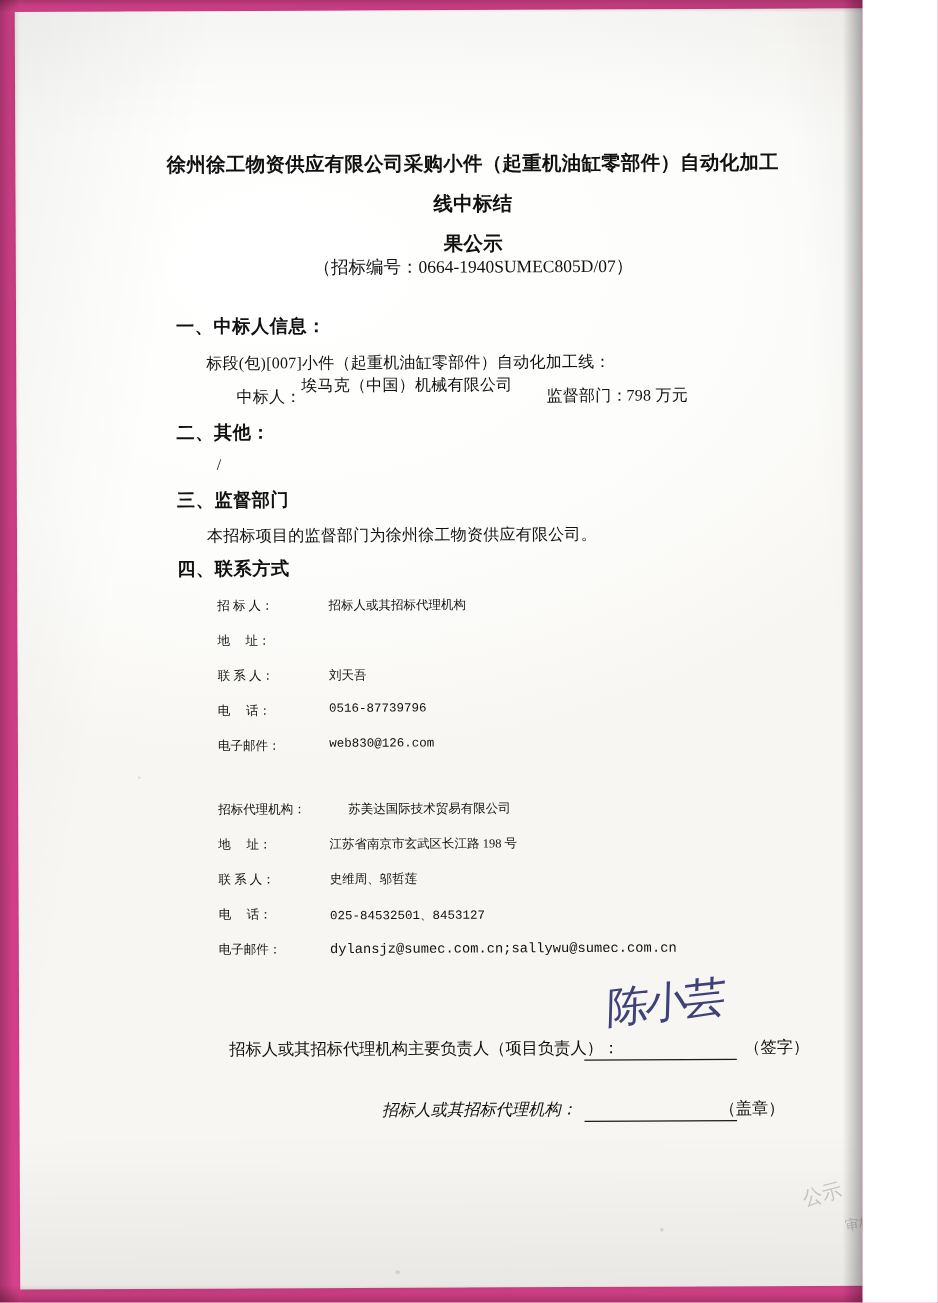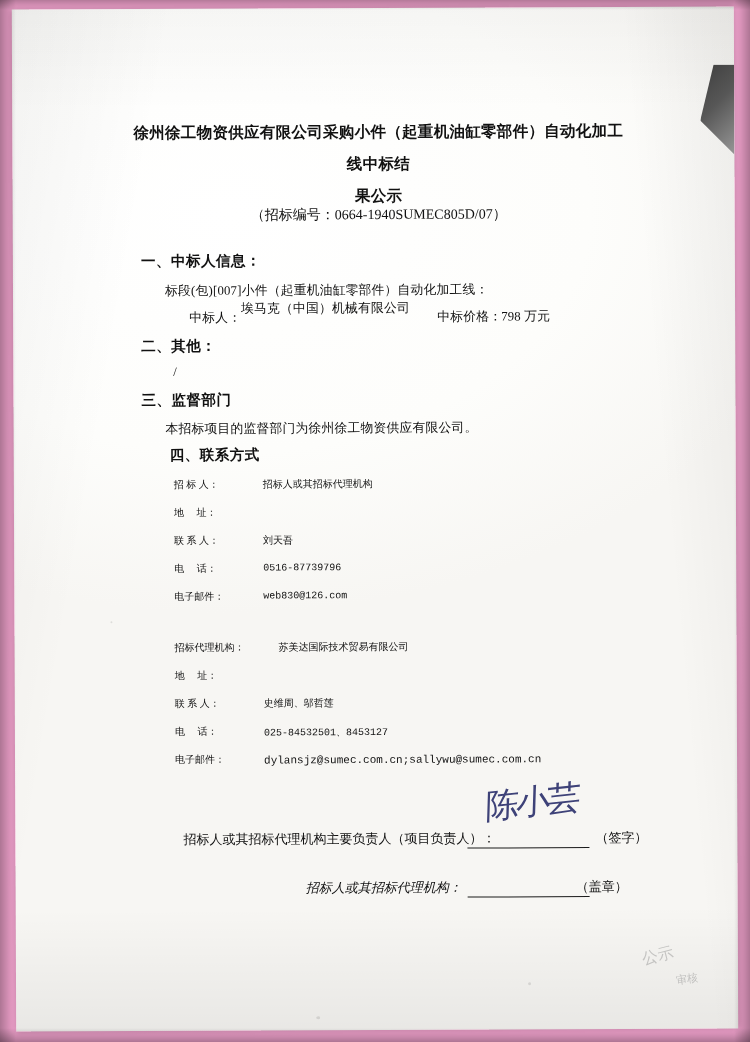--- a/index.html
+++ b/index.html
@@ -10,23 +10,23 @@
   body {
     width: 750px;
     height: 1042px;
     overflow: hidden;
     font-family: "Liberation Serif", serif;
   }
 
   
   .scan {
     position: relative;
-    width: 750px;
+    width: 690px;
     height: 1042px;
-    background: #f9a8d4;
+    background: #ec4899;
     overflow: hidden;
   }
   .paper {
     position: absolute;
     left: 14px;
     top: 8px;
     width: 722px;
     height: 1022px;
     background:
       radial-gradient(ellipse 600px 400px at 30% 20%, #ffffff 0%, #fdfdfb 60%, #f7f6f3 100%);
@@ -234,49 +234,50 @@
         <div>徐州徐工物资供应有限公司采购小件（起重机油缸零部件）自动化加工线中标结</div>
         <div>果公示</div>
       </div>
 
       <div class="subtitle">（招标编号：0664-1940SUMEC805D/07）</div>
 
       <div class="section-h" style="top:243px;">一、中标人信息：</div>
       <div class="body-line" style="left:152px; top:274px;">标段(包)[007]小件（起重机油缸零部件）自动化加工线：</div>
       <div class="body-line" style="left:176px; top:301px;">中标人：</div>
       <div class="body-line" style="left:228px; top:292px;">埃马克（中国）机械有限公司</div>
-      <div class="body-line" style="left:424px; top:301px;">中标价格：</div>
+      <div class="body-line" style="left:424px; top:301px;">监督部门：</div>
       <div class="body-line" style="left:488px; top:301px;">798 万元</div>
 
       <div class="section-h" style="top:328px;">二、其他：</div>
       <div class="body-line" style="left:160px; top:356px;">/</div>
 
       <div class="section-h" style="top:382px;">三、监督部门</div>
       <div class="body-line" style="left:152px; top:412px;">本招标项目的监督部门为徐州徐工物资供应有限公司。</div>
 
-      <div class="section-h" style="top:437px;margin-left:28px;">四、联系方式</div>
+      <div class="section-h" style="top:437px;">四、联系方式</div>
 
       <div class="label-col" style="left:160px; top:469px;">招 标 人：</div>
       <div class="label-col" style="left:249px; top:469px;">招标人或其招标代理机构</div>
 
       <div class="label-col" style="left:160px; top:497px;">地     址：</div>
 
       <div class="label-col" style="left:160px; top:525px;">联 系 人：</div>
       <div class="label-col" style="left:249px; top:525px;">刘天吾</div>
 
       <div class="label-col" style="left:160px; top:553px;">电     话：</div>
       <div class="label-col mono" style="left:249px; top:554px;">0516-87739796</div>
 
       <div class="label-col" style="left:160px; top:581px;">电子邮件：</div>
       <div class="label-col mono" style="left:249px; top:582px;">web830@126.com</div>
 
       <div class="label-col" style="left:160px; top:632px;text-align:right;">招标代理机构：</div>
       <div class="label-col" style="left:264px; top:632px;">苏美达国际技术贸易有限公司</div>
 
       <div class="label-col" style="left:160px; top:660px;">地     址：</div>
+      <div class="label-col" style="left:249px; top:660px;">江苏省南京市玄武区长江路 198 号</div>
 
       <div class="label-col" style="left:160px; top:688px;">联 系 人：</div>
       <div class="label-col" style="left:249px; top:688px;">史维周、邬哲莲</div>
 
       <div class="label-col" style="left:160px; top:716px;">电     话：</div>
       <div class="label-col mono" style="left:249px; top:717px;">025-84532501、8453127</div>
 
       <div class="label-col" style="left:160px; top:744px;">电子邮件：</div>
       <div class="label-col mono" style="left:249px; top:746px; font-size:11px;">dylansjz@sumec.com.cn;sallywu@sumec.com.cn</div>
 

